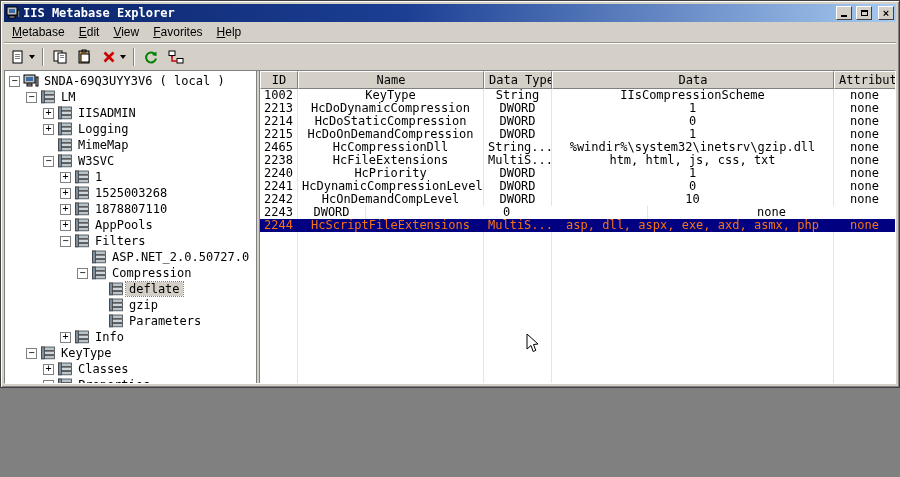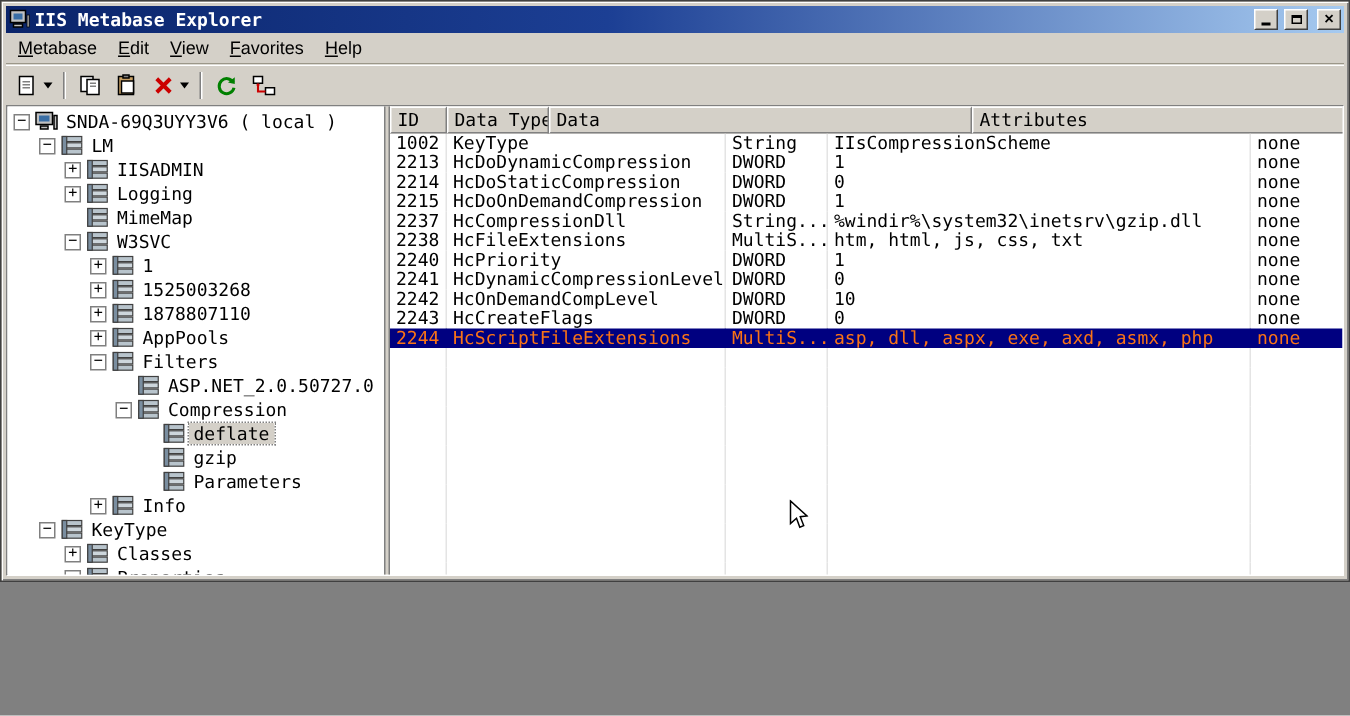--- a/index.html
+++ b/index.html
@@ -85,21 +85,21 @@
     flex:0 0 11px; width:11px; height:11px; margin-right:3px;
     border:1px solid #808080; background:#fff;
     display:inline-flex; align-items:center; justify-content:center;
     font-size:10px; line-height:1;
   }
   .tree-exp.none { visibility:hidden; }
   .tree-icon { flex:0 0 18px; width:18px; display:inline-flex; }
   .tree-label { padding:0 3px; }
   .tree-label.selected { background:#d4d0c8; outline:1px dotted #808080; }
   
-  .table { flex:1; min-width:0; display:flex; flex-direction:column; background:#fff; }
+  .table { flex:1; min-width:0; display:flex; flex-direction:column; background:#fff;text-align:center; }
   .thead { flex:0 0 17px; display:flex; background:#d4d0c8; }
   .th {
     border:1px solid; border-color:#fff #808080 #808080 #fff;
     padding:1px 4px; font-size:12px; white-space:nowrap; overflow:hidden;
   }
   .tbody { flex:1; overflow:hidden; }
   .tr { display:flex; height:13px; line-height:13px; font-size:12px; }
   .td { padding:0 4px; white-space:nowrap; overflow:hidden; border-right:1px solid #e4e4e4; }
   .c0 { width:38px; flex:0 0 38px; }
   .c1 { width:186px; flex:0 0 186px; }
@@ -549,20 +549,21 @@
               <rect x="1.5" y="1" width="3" height="11.8" fill="#7a8ea0" stroke="#404040" stroke-width="0.8"></rect>
             </svg>
           </span>
           <span class="tree-label">Names</span>
         </div>
       </div>
     <div class="splitter"></div>
     <div class="table">
       <div class="thead" id="thead">
           <span class="th c0">ID</span>
+          <span class="th c1">Name</span>
           <span class="th c2">Data Type</span>
           <span class="th c3">Data</span>
           <span class="th c4">Attributes</span>
         </div>
       <div class="tbody" id="tbody">
           <div class="tr">
             <span class="td c0">1002</span>
             <span class="td c1">KeyType</span>
             <span class="td c2">String</span>
             <span class="td c3">IIsCompressionScheme</span>
@@ -583,21 +584,21 @@
             <span class="td c4">none</span>
           </div>
           <div class="tr">
             <span class="td c0">2215</span>
             <span class="td c1">HcDoOnDemandCompression</span>
             <span class="td c2">DWORD</span>
             <span class="td c3">1</span>
             <span class="td c4">none</span>
           </div>
           <div class="tr">
-            <span class="td c0">2237</span>
+            <span class="td c0">2465</span>
             <span class="td c1">HcCompressionDll</span>
             <span class="td c2">String...</span>
             <span class="td c3">%windir%\system32\inetsrv\gzip.dll</span>
             <span class="td c4">none</span>
           </div>
           <div class="tr">
             <span class="td c0">2238</span>
             <span class="td c1">HcFileExtensions</span>
             <span class="td c2">MultiS...</span>
             <span class="td c3">htm, html, js, css, txt</span>
@@ -619,21 +620,20 @@
           </div>
           <div class="tr">
             <span class="td c0">2242</span>
             <span class="td c1">HcOnDemandCompLevel</span>
             <span class="td c2">DWORD</span>
             <span class="td c3">10</span>
             <span class="td c4">none</span>
           </div>
           <div class="tr">
             <span class="td c0">2243</span>
-            <span class="td c1">HcCreateFlags</span>
             <span class="td c2">DWORD</span>
             <span class="td c3">0</span>
             <span class="td c4">none</span>
           </div>
           <div class="tr selected">
             <span class="td c0">2244</span>
             <span class="td c1">HcScriptFileExtensions</span>
             <span class="td c2">MultiS...</span>
             <span class="td c3">asp, dll, aspx, exe, axd, asmx, php</span>
             <span class="td c4">none</span>

